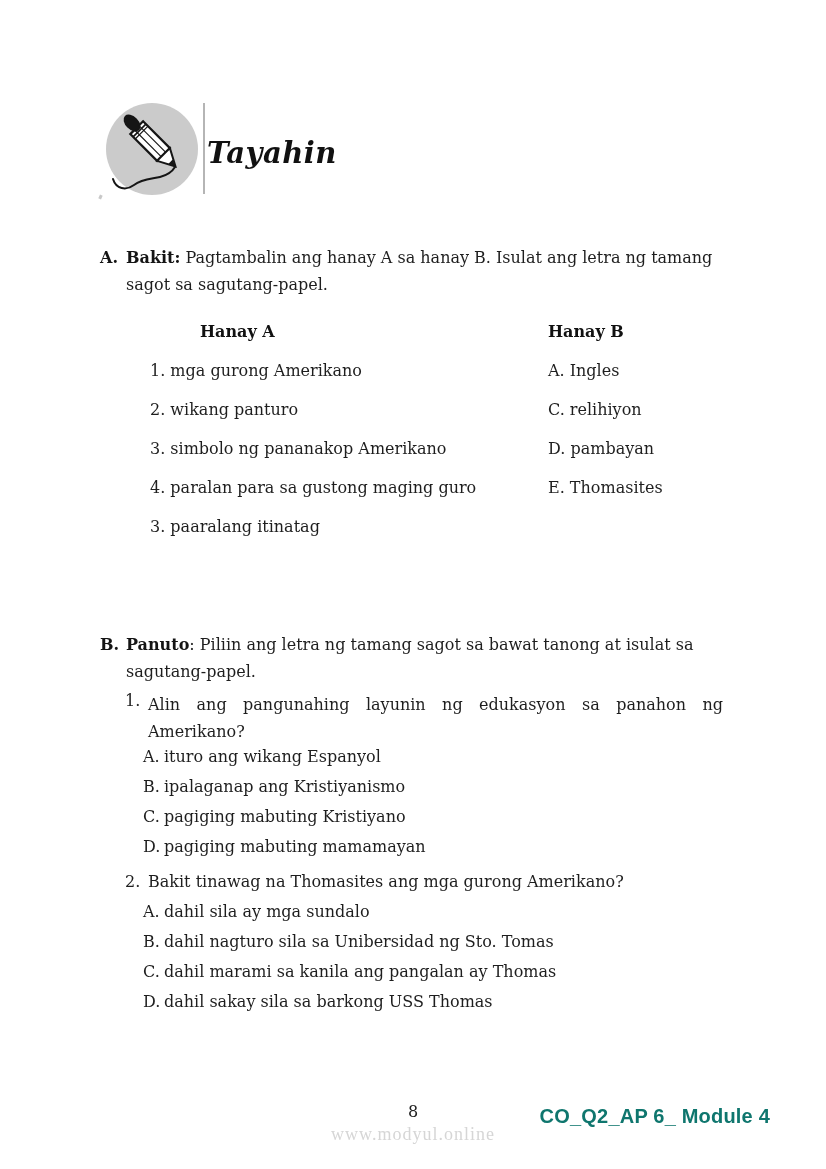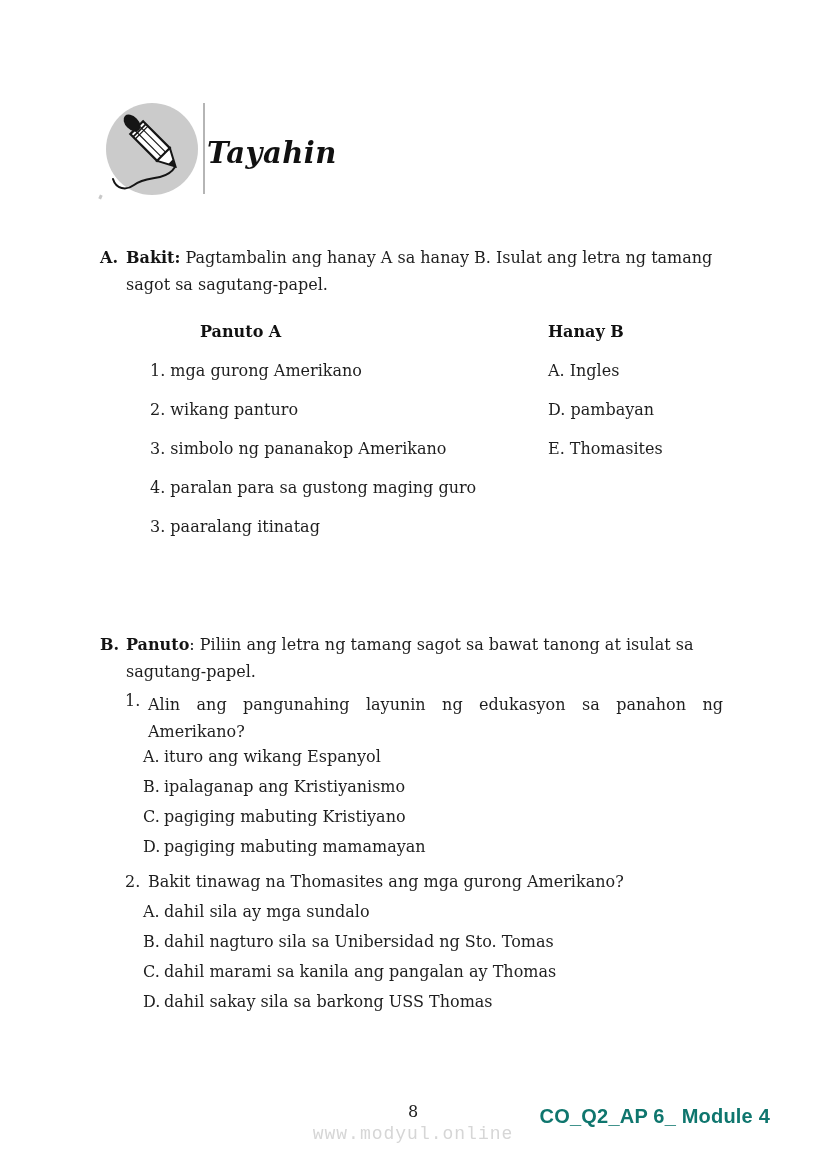--- a/index.html
+++ b/index.html
@@ -49,21 +49,21 @@
   #q1-choices{left:125px;top:742px;width:600px;}
   #q2-text{left:125px;top:868px;width:640px;line-height:28px;}
   #q2-choices{left:125px;top:897px;width:640px;}
 
   
   .page-number{left:0;top:1102px;width:826px;text-align:center;
     font-size:16px;line-height:20px;color:#222;}
   .module-code{right:56px;top:1106px;font-family:"Liberation Sans",sans-serif;
     font-weight:bold;font-size:20px;line-height:20px;color:#0f766e;letter-spacing:0.2px;}
   .watermark{left:0;top:1123px;width:826px;text-align:center;
-    font-family:Liberation Mono, monospace;font-size:18px;line-height:22px;
+    font-family:Liberation Serif, serif;font-size:18px;line-height:22px;
     color:#d6d6d6;letter-spacing:1px;}
 </style>
 </head>
 <body>
 
 <div class="abs hdr-icon">
   <svg width="92" height="92" viewBox="0 0 92 92" xmlns="http://www.w3.org/2000/svg">
     <circle cx="46" cy="46" r="46" fill="#cbcbcb"></circle>
     <path d="M7,76 C10,86 20,88 28,82 C36,76 46,76 54,74 C62,72 66,69 69,64" fill="none" stroke="#151515" stroke-width="2" stroke-linecap="round"></path>
     <polygon points="24.3,31.1 37.1,18.3 63.9,45.1 51.1,57.9" fill="#ffffff" stroke="#151515" stroke-width="2.2"></polygon>
@@ -82,31 +82,32 @@
 
 <div class="abs sect" style="left:100px;top:244px;">
   <span class="marker">A.</span>
   <div class="ptext">
     <span class="line"><b class="bold">Bakit:</b> <span>Pagtambalin ang hanay A sa hanay B. Isulat ang letra ng tamang</span></span>
     <span class="line">sagot sa sagutang-papel.</span>
   </div>
 </div>
 
 <ul class="abs match-col" id="col-a">
-  <li class="col-header">Panuto A</li>
+  <li class="col-header">Hanay A</li>
   <li>1. mga gurong Amerikano</li>
   <li>2. wikang panturo</li>
   <li>3. simbolo ng pananakop Amerikano</li>
   <li>4. paralan para sa gustong maging guro</li>
   <li>3. paaralang itinatag</li>
 </ul>
 
 <ul class="abs match-col" id="col-b">
   <li class="col-header">Hanay B</li>
   <li>A. Ingles</li>
+  <li>C. relihiyon</li>
   <li>D. pambayan</li>
   <li>E. Thomasites</li>
 </ul>
 
 <div class="abs sect" style="left:100px;top:631px;">
   <span class="marker">B.</span>
   <div class="ptext">
     <span class="line"><b class="bold">Panuto</b><span>:</span> <span>Piliin ang letra ng tamang sagot sa bawat tanong at isulat sa</span></span>
     <span class="line">sagutang-papel.</span>
   </div>

